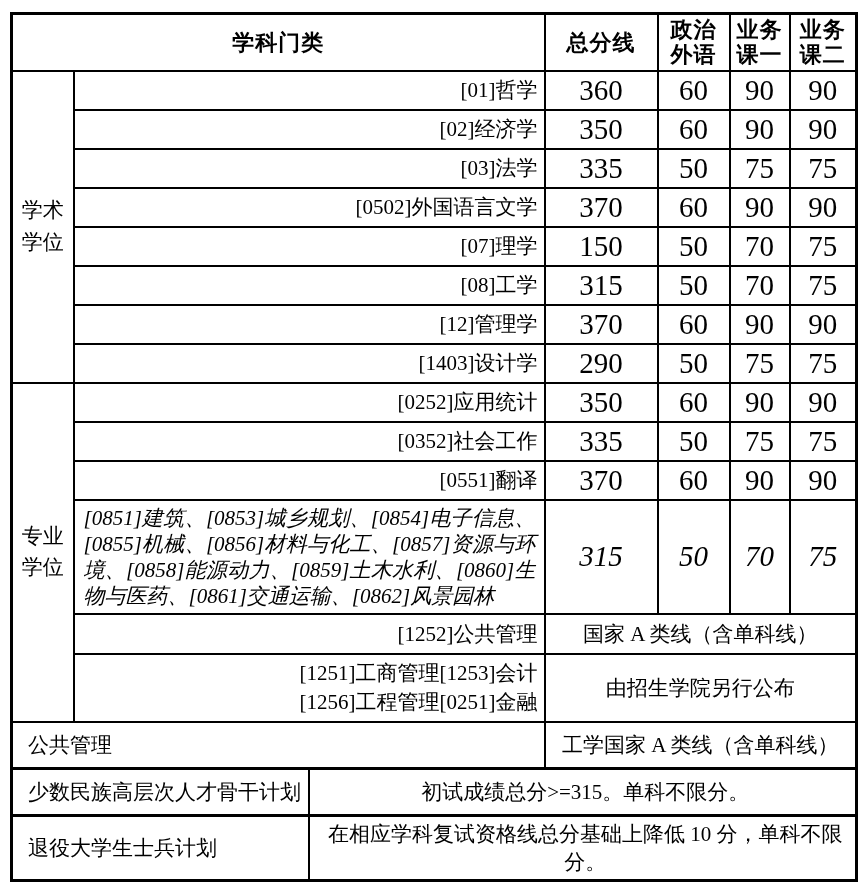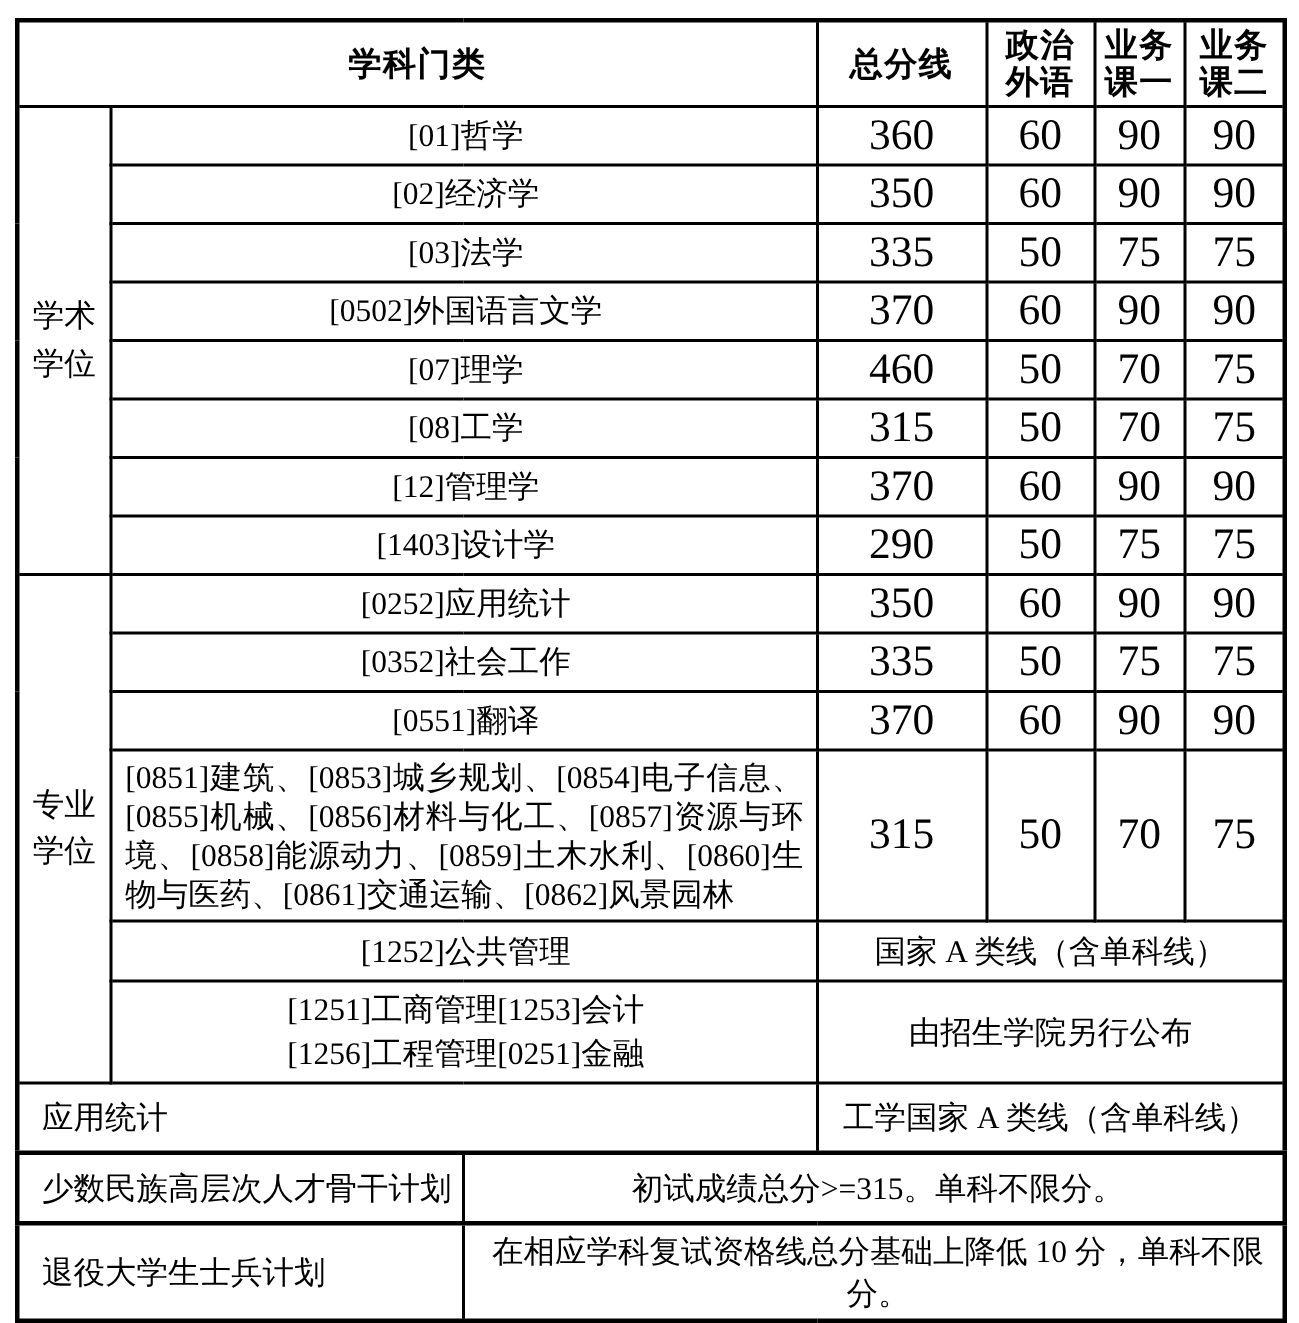--- a/index.html
+++ b/index.html
@@ -8,28 +8,28 @@
   table.score{position:absolute;left:10px;top:12px;width:845px;
       border-collapse:collapse;table-layout:fixed;
       border:3px solid #000;}
   td,th{border:2px solid #000;vertical-align:middle;
       font-family:"Liberation Serif","DejaVu Serif",serif;
       font-size:21px;font-weight:normal;color:#000;padding:2px 6px;
       overflow:hidden;}
   th{font-weight:bold;text-align:center;font-size:22px;
      white-space:pre-line;line-height:1.15;letter-spacing:1px;}
   td.cat{text-align:center;white-space:pre-line;line-height:1.5;padding:12px 2px;}
-  td.subj{text-align:center;padding-left:9px;}
+  td.subj{text-align:right;padding-left:9px;}
   td.num{text-align:center;font-size:29px;}
   td.big{text-align:justify;line-height:26px;padding:4px 8px 4px 9px;}
   td.plan{text-align:left;padding-left:15px;}
   td.note{text-align:center;}
   td.noteleft{text-align:center;padding-left:12px;}
   td.prewrap{white-space:pre-line;line-height:1.35;}
-  tr.h46{height:46px;} tr.h38{height:38px;} tr.h108{height:108px;}
+  tr.h46{height:46px;} tr.h38{height:38px;} tr.h108{height:108px;font-style:italic;}
   tr.h50{height:40px;} tr.h72{height:68px;} tr.h47{height:47px;} tr.h65{height:65px;}
   tr.thick td{border-top:3px solid #000;}
 </style>
 </head>
 <body>
 
 <table class="score">
   <colgroup>
     <col style="width:62px">
       <col style="width:235px">
@@ -77,21 +77,21 @@
   </tr>
   <tr class="h38">
     <td class="subj" colspan="2">[0502]外国语言文学</td>
     <td class="num">370</td>
     <td class="num">60</td>
     <td class="num">90</td>
     <td class="num">90</td>
   </tr>
   <tr class="h38">
     <td class="subj" colspan="2">[07]理学</td>
-    <td class="num">460</td>
+    <td class="num">150</td>
     <td class="num">50</td>
     <td class="num">70</td>
     <td class="num">75</td>
   </tr>
   <tr class="h38">
     <td class="subj" colspan="2">[08]工学</td>
     <td class="num">315</td>
     <td class="num">50</td>
     <td class="num">70</td>
     <td class="num">75</td>
@@ -145,21 +145,21 @@
     <td class="subj" colspan="2">[1252]公共管理</td>
     <td class="note" colspan="4">国家 A 类线（含单科线）</td>
   </tr>
   <tr class="h72">
     <td class="subj prewrap" colspan="2">[1251]工商管理[1253]会计
 [1256]工程管理[0251]金融</td>
     <td class="note" colspan="4">由招生学院另行公布</td>
   </tr>
 
   <tr class="h47">
-    <td class="plan" colspan="3">应用统计</td>
+    <td class="plan" colspan="3">公共管理</td>
     <td class="note" colspan="4">工学国家 A 类线（含单科线）</td>
   </tr>
   <tr class="h47 thick">
     <td class="plan" colspan="2">少数民族高层次人才骨干计划</td>
     <td class="noteleft" colspan="5">初试成绩总分&gt;=315。单科不限分。</td>
   </tr>
   <tr class="h65 thick">
     <td class="plan" colspan="2">退役大学生士兵计划</td>
     <td class="noteleft" colspan="5">在相应学科复试资格线总分基础上降低 10 分，单科不限分。</td>
   </tr>

